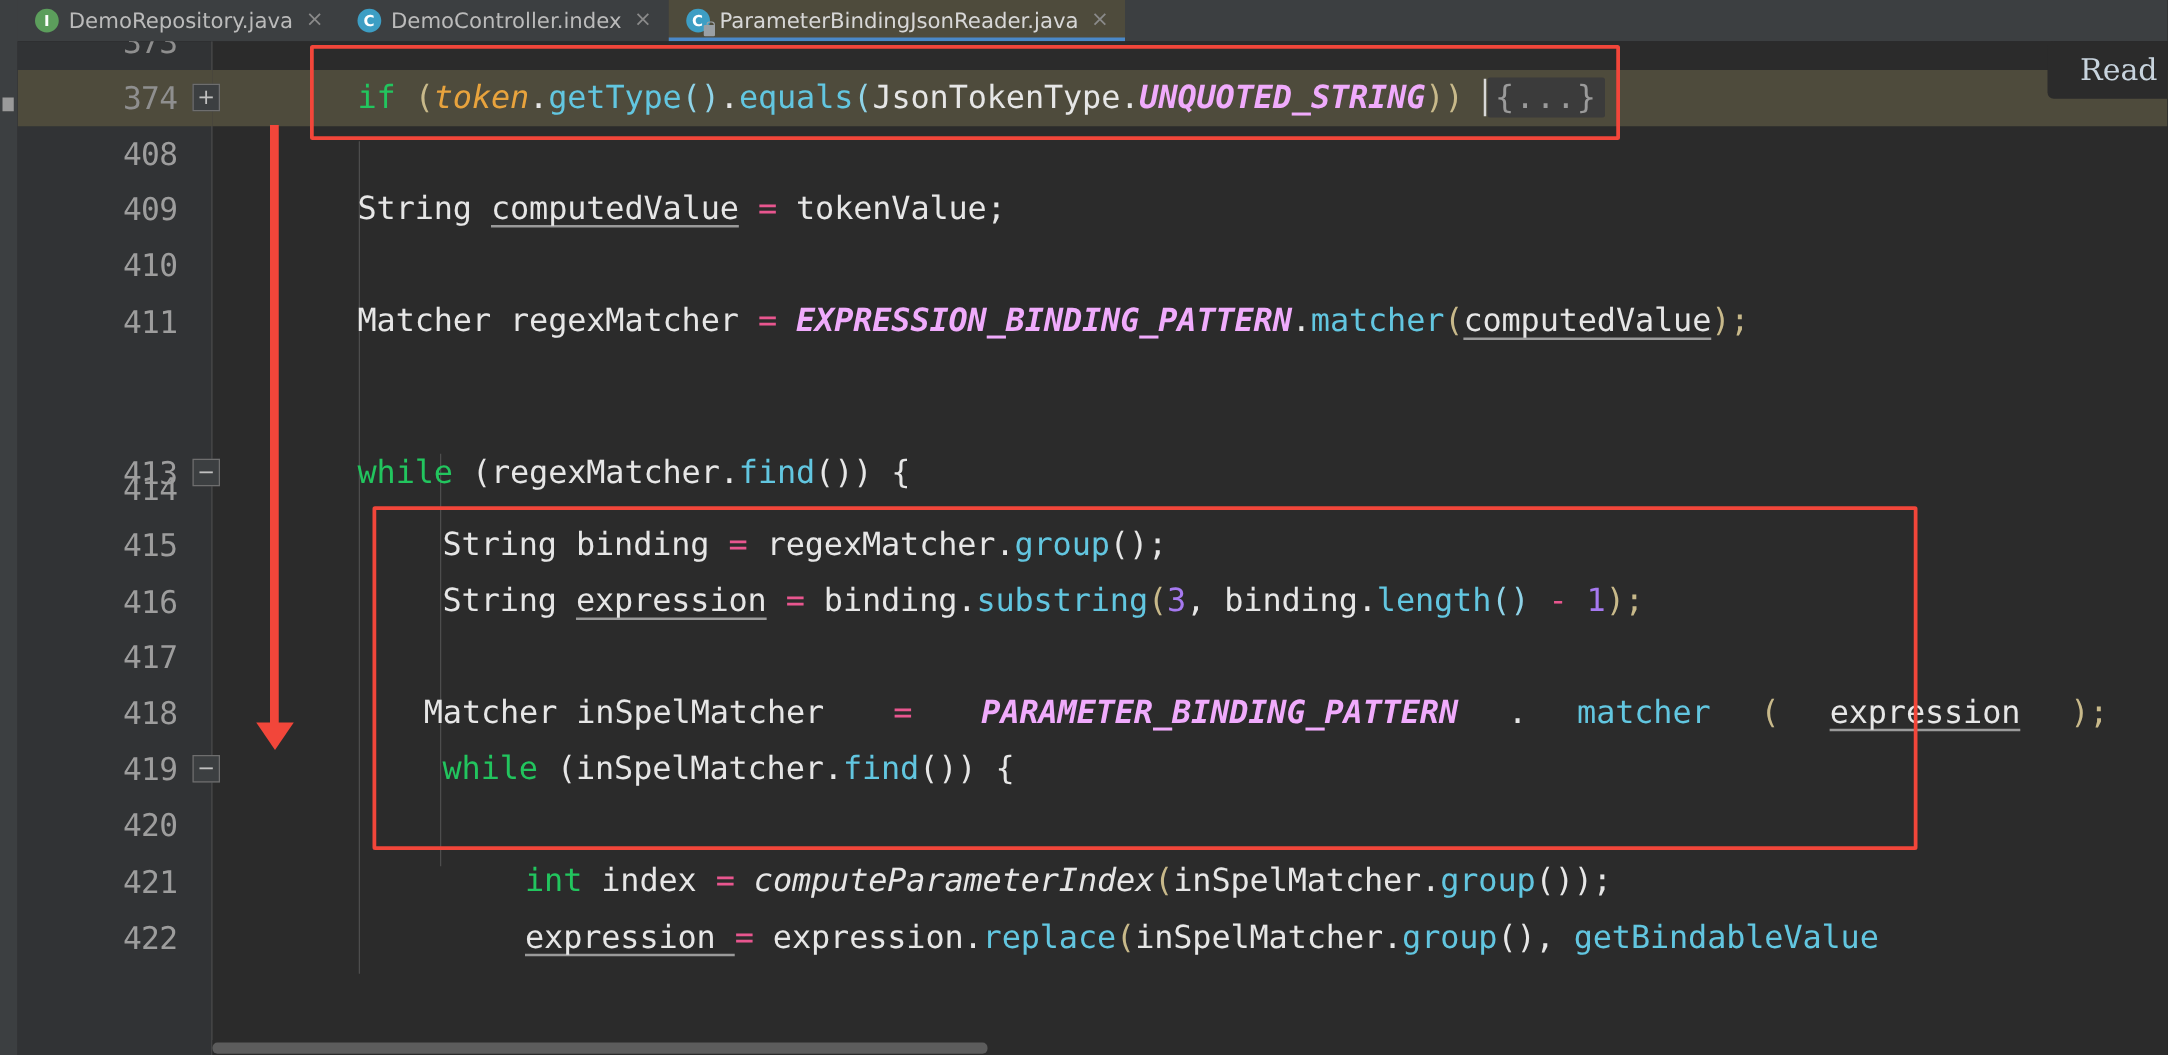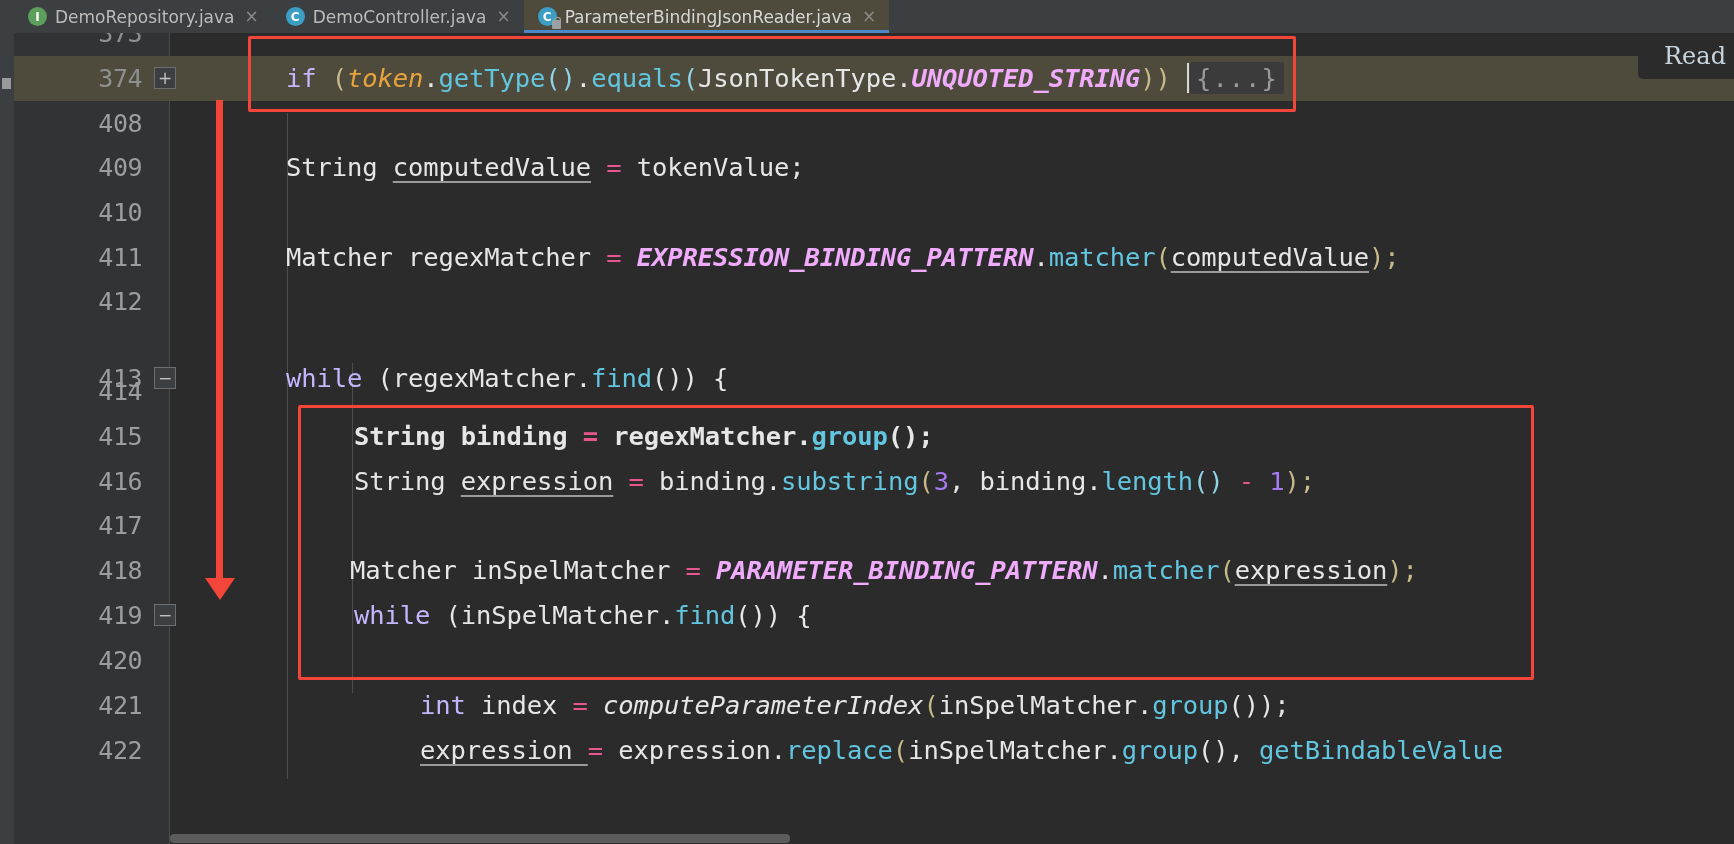--- a/index.html
+++ b/index.html
@@ -95,21 +95,21 @@
   }
 
   
   .fold{
     position:absolute; left:140px; width:22px; height:22px;
     border:1px solid #6e6e6e; background:#3c3f41;
     display:flex; align-items:center; justify-content:center;
     color:#c0c0c0; font-size:17px; line-height:1;
     font-family:"DejaVu Sans", sans-serif;
   }
-  .kw2     { color:#c4b5fd; }
+  .kw2     { color:#22c55e; }
   .plain   { color:#e6e6e6; }
   .method  { color:#62c6e0; }
   .field   { color:#e8a33d; font-style:italic; }
   .const   { color:#f0abfc; font-style:italic; font-weight:bold; }
   .num     { color:#a679f0; }
   .op      { color:#e8568f; }
   .punc    { color:#e6e6e6; }
   .paren1  { color:#c8b98a; }
   .paren2  { color:#8fd3e8; }
   .uline   { text-decoration:underline; text-decoration-color:#9a9a9a; text-underline-offset:5px; }
@@ -177,21 +177,21 @@
       <span>I</span>
     </span>
     <span>DemoRepository.java</span>
     <span class="tabclose">×</span>
   </div>
 
   <div class="tab inactive">
     <span class="tabicon cls">
       <span>C</span>
     </span>
-    <span>DemoController.java</span>
+    <span>DemoController.index</span>
     <span class="tabclose">×</span>
   </div>
 
   <div class="tab active">
     <span class="tabicon cls">
       <span>C</span>
       <span class="lockbadge"></span>
     </span>
     <span>ParameterBindingJsonReader.java</span>
     <span class="tabclose">×</span>
@@ -239,65 +239,60 @@
     <div class="ln">410</div>
   </div>
 
   <div class="row" style="top:202px;">
     <div class="lnbg"></div>
       <div class="codebg"></div>
     <div class="ln">411</div>
     <div class="code" style="left:272px;"><span class="plain">Matcher regexMatcher </span><span class="op">= </span><span class="const">EXPRESSION_BINDING_PATTERN</span><span class="punc">.</span><span class="method">matcher</span><span class="paren1">(</span><span class="plain uline">computedValue</span><span class="paren1">);</span></div>
   </div>
 
-  <div class="row" style="top:246px;">
-    <div class="lnbg"></div>
-      <div class="codebg"></div>
-    <div class="ln">412</div>
-  </div>
 
   <div class="row" style="top:291px;margin-top:32px;">
     <div class="lnbg"></div>
       <div class="codebg"></div>
     <div class="ln">413</div>
     <div class="fold" style="top:11px;">−</div>
     <div class="code" style="left:272px;"><span class="kw2">while</span><span class="plain"> (regexMatcher.</span><span class="method">find</span><span class="plain">()) {</span></div>
   </div>
 
   <div class="row" style="top:336px;">
     <div class="lnbg"></div>
       <div class="codebg"></div>
     <div class="ln">414</div>
   </div>
 
   <div class="row" style="top:381px;">
     <div class="lnbg"></div>
       <div class="codebg"></div>
     <div class="ln">415</div>
-    <div class="code" style="left:340px;font-weight:bold;"><span class="plain">String binding </span><span class="op">= </span><span class="plain">regexMatcher.</span><span class="method">group</span><span class="plain">();</span></div>
+    <div class="code" style="left:340px;"><span class="plain">String binding </span><span class="op">= </span><span class="plain">regexMatcher.</span><span class="method">group</span><span class="plain">();</span></div>
   </div>
 
   <div class="row" style="top:426px;">
     <div class="lnbg"></div>
       <div class="codebg"></div>
     <div class="ln">416</div>
     <div class="code" style="left:340px;"><span class="plain">String </span><span class="plain uline">expression</span><span class="op"> = </span><span class="plain">binding.</span><span class="method">substring</span><span class="paren1">(</span><span class="num">3</span><span class="plain">, binding.</span><span class="method">length</span><span class="paren2">() </span><span class="op">-</span><span class="num"> 1</span><span class="paren1">);</span></div>
   </div>
 
   <div class="row" style="top:470px;">
     <div class="lnbg"></div>
       <div class="codebg"></div>
     <div class="ln">417</div>
   </div>
 
   <div class="row" style="top:515px;">
     <div class="lnbg"></div>
       <div class="codebg"></div>
     <div class="ln">418</div>
-    <div class="code" style="left:336px;"><span class="plain">Matcher inSpelMatcher </span><span class="op">= </span><span class="const">PARAMETER_BINDING_PATTERN</span><span class="punc">.</span><span class="method">matcher</span><span class="paren1">(</span><span class="plain uline">expression</span><span class="paren1">);</span></div>
+    <div class="code" style="left:325px;gap:40px;"><span class="plain">Matcher inSpelMatcher </span><span class="op">= </span><span class="const">PARAMETER_BINDING_PATTERN</span><span class="punc">.</span><span class="method">matcher</span><span class="paren1">(</span><span class="plain uline">expression</span><span class="paren1">);</span></div>
   </div>
 
   <div class="row" style="top:560px;">
     <div class="lnbg"></div>
       <div class="codebg"></div>
     <div class="ln">419</div>
     <div class="fold" style="top:11px;">−</div>
     <div class="code" style="left:340px;"><span class="kw2">while</span><span class="plain"> (inSpelMatcher.</span><span class="method">find</span><span class="plain">()) {</span></div>
   </div>
 

